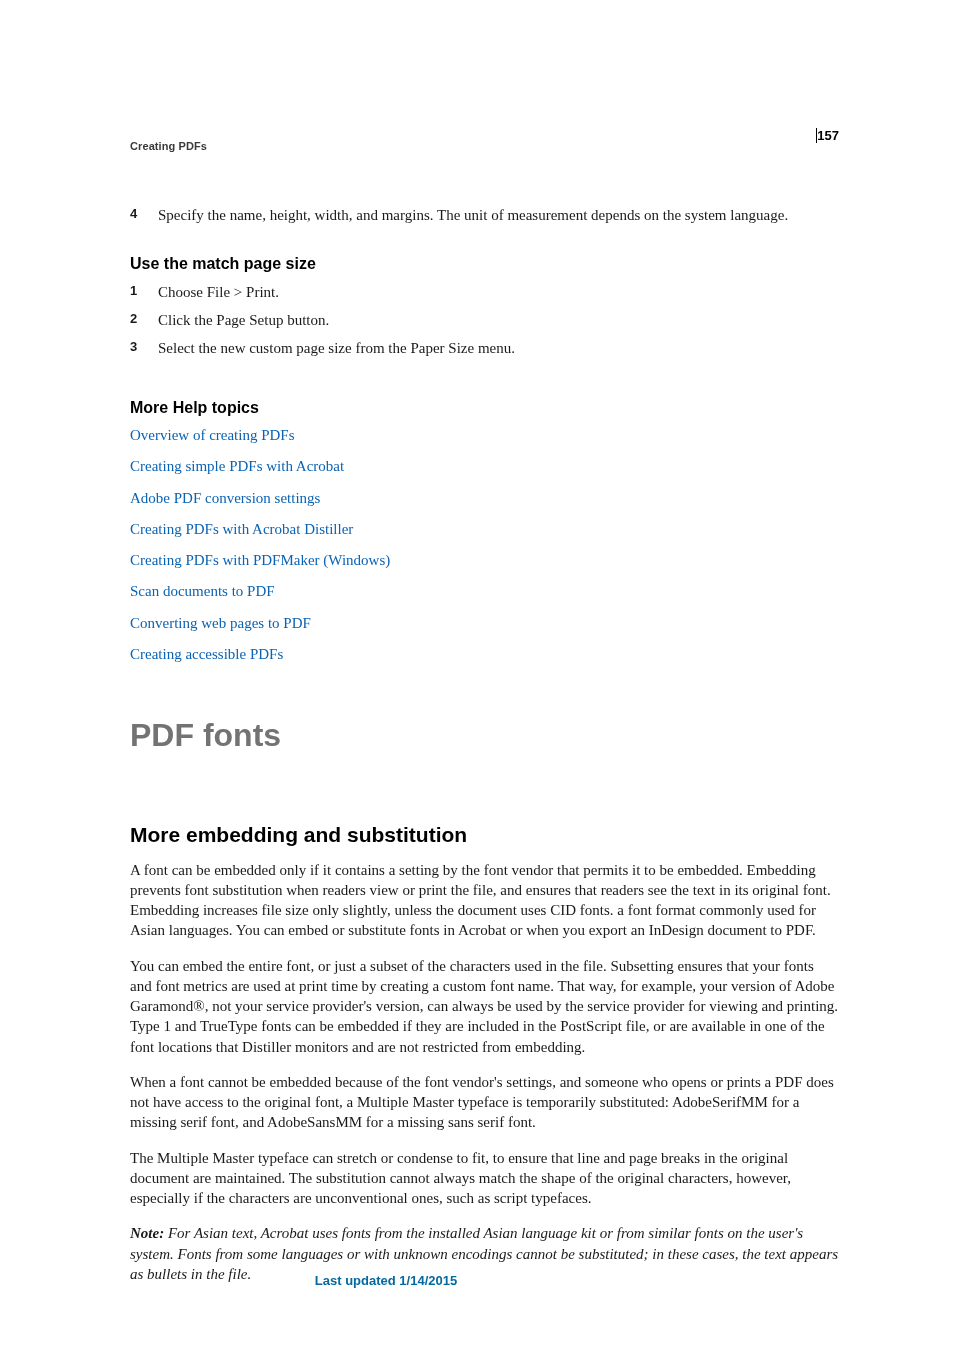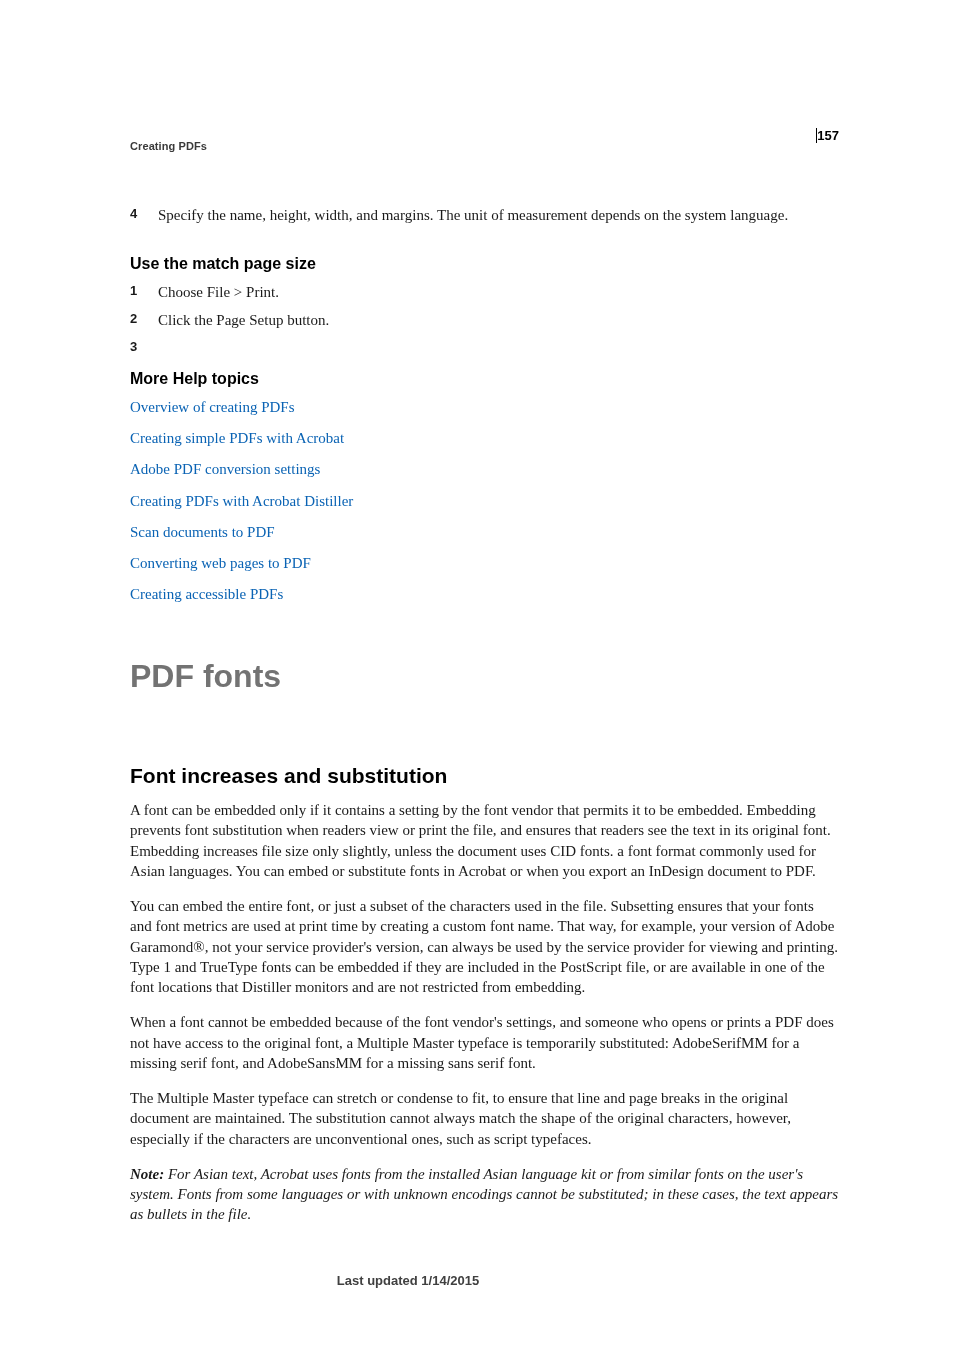--- a/index.html
+++ b/index.html
@@ -107,22 +107,21 @@
   }
   .footer {
     position: absolute;
     bottom: 62px;
     left: 0;
     width: 772px;
     text-align: center;
     font-family: "Myriad Pro", "Segoe UI", Arial, sans-serif;
     font-weight: 700;
     font-size: 13px;
-    color: #404040;
-    padding-left: 22px;
+    color: #0369a1;
   }
 </style>
 </head>
 <body>
 
 <div class="page">
 
   <div class="topbar">157</div>
 
   <div class="running-head">Creating PDFs</div>
@@ -141,37 +140,39 @@
       <li>
         <span class="num">1</span>
         <span>Choose File &gt; Print.</span>
       </li>
       <li>
         <span class="num">2</span>
         <span>Click the Page Setup button.</span>
       </li>
       <li>
         <span class="num">3</span>
+        <span>Select the new custom page size from the Paper Size menu.</span>
       </li>
     </ol>
 
     <div class="h3 help">More Help topics</div>
     <div class="link-group">
       <a class="link" href="#">Overview of creating PDFs</a>
       <a class="link" href="#">Creating simple PDFs with Acrobat</a>
       <a class="link" href="#">Adobe PDF conversion settings</a>
       <a class="link" href="#">Creating PDFs with Acrobat Distiller</a>
+      <a class="link" href="#">Creating PDFs with PDFMaker (Windows)</a>
       <a class="link" href="#">Scan documents to PDF</a>
       <a class="link" href="#">Converting web pages to PDF</a>
       <a class="link" href="#">Creating accessible PDFs</a>
     </div>
 
     <h1 class="section-title">PDF fonts</h1>
 
-    <h2 class="subsection">Font increases and substitution</h2>
+    <h2 class="subsection">More embedding and substitution</h2>
 
     <p class="body">A font can be embedded only if it contains a setting by the font vendor that permits it to be embedded. Embedding prevents font substitution when readers view or print the file, and ensures that readers see the text in its original font. Embedding increases file size only slightly, unless the document uses CID fonts. a font format commonly used for Asian languages. You can embed or substitute fonts in Acrobat or when you export an InDesign document to PDF.</p>
     <p class="body">You can embed the entire font, or just a subset of the characters used in the file. Subsetting ensures that your fonts and font metrics are used at print time by creating a custom font name. That way, for example, your version of Adobe Garamond®, not your service provider's version, can always be used by the service provider for viewing and printing. Type 1 and TrueType fonts can be embedded if they are included in the PostScript file, or are available in one of the font locations that Distiller monitors and are not restricted from embedding.</p>
     <p class="body">When a font cannot be embedded because of the font vendor's settings, and someone who opens or prints a PDF does not have access to the original font, a Multiple Master typeface is temporarily substituted: AdobeSerifMM for a missing serif font, and AdobeSansMM for a missing sans serif font.</p>
     <p class="body">The Multiple Master typeface can stretch or condense to fit, to ensure that line and page breaks in the original document are maintained. The substitution cannot always match the shape of the original characters, however, especially if the characters are unconventional ones, such as script typefaces.</p>
 
     <p class="note">
       <span class="note-label">Note:</span><span> For Asian text, Acrobat uses fonts from the installed Asian language kit or from similar fonts on the user's system. Fonts from some languages or with unknown encodings cannot be substituted; in these cases, the text appears as bullets in the file.</span>
     </p>
 

